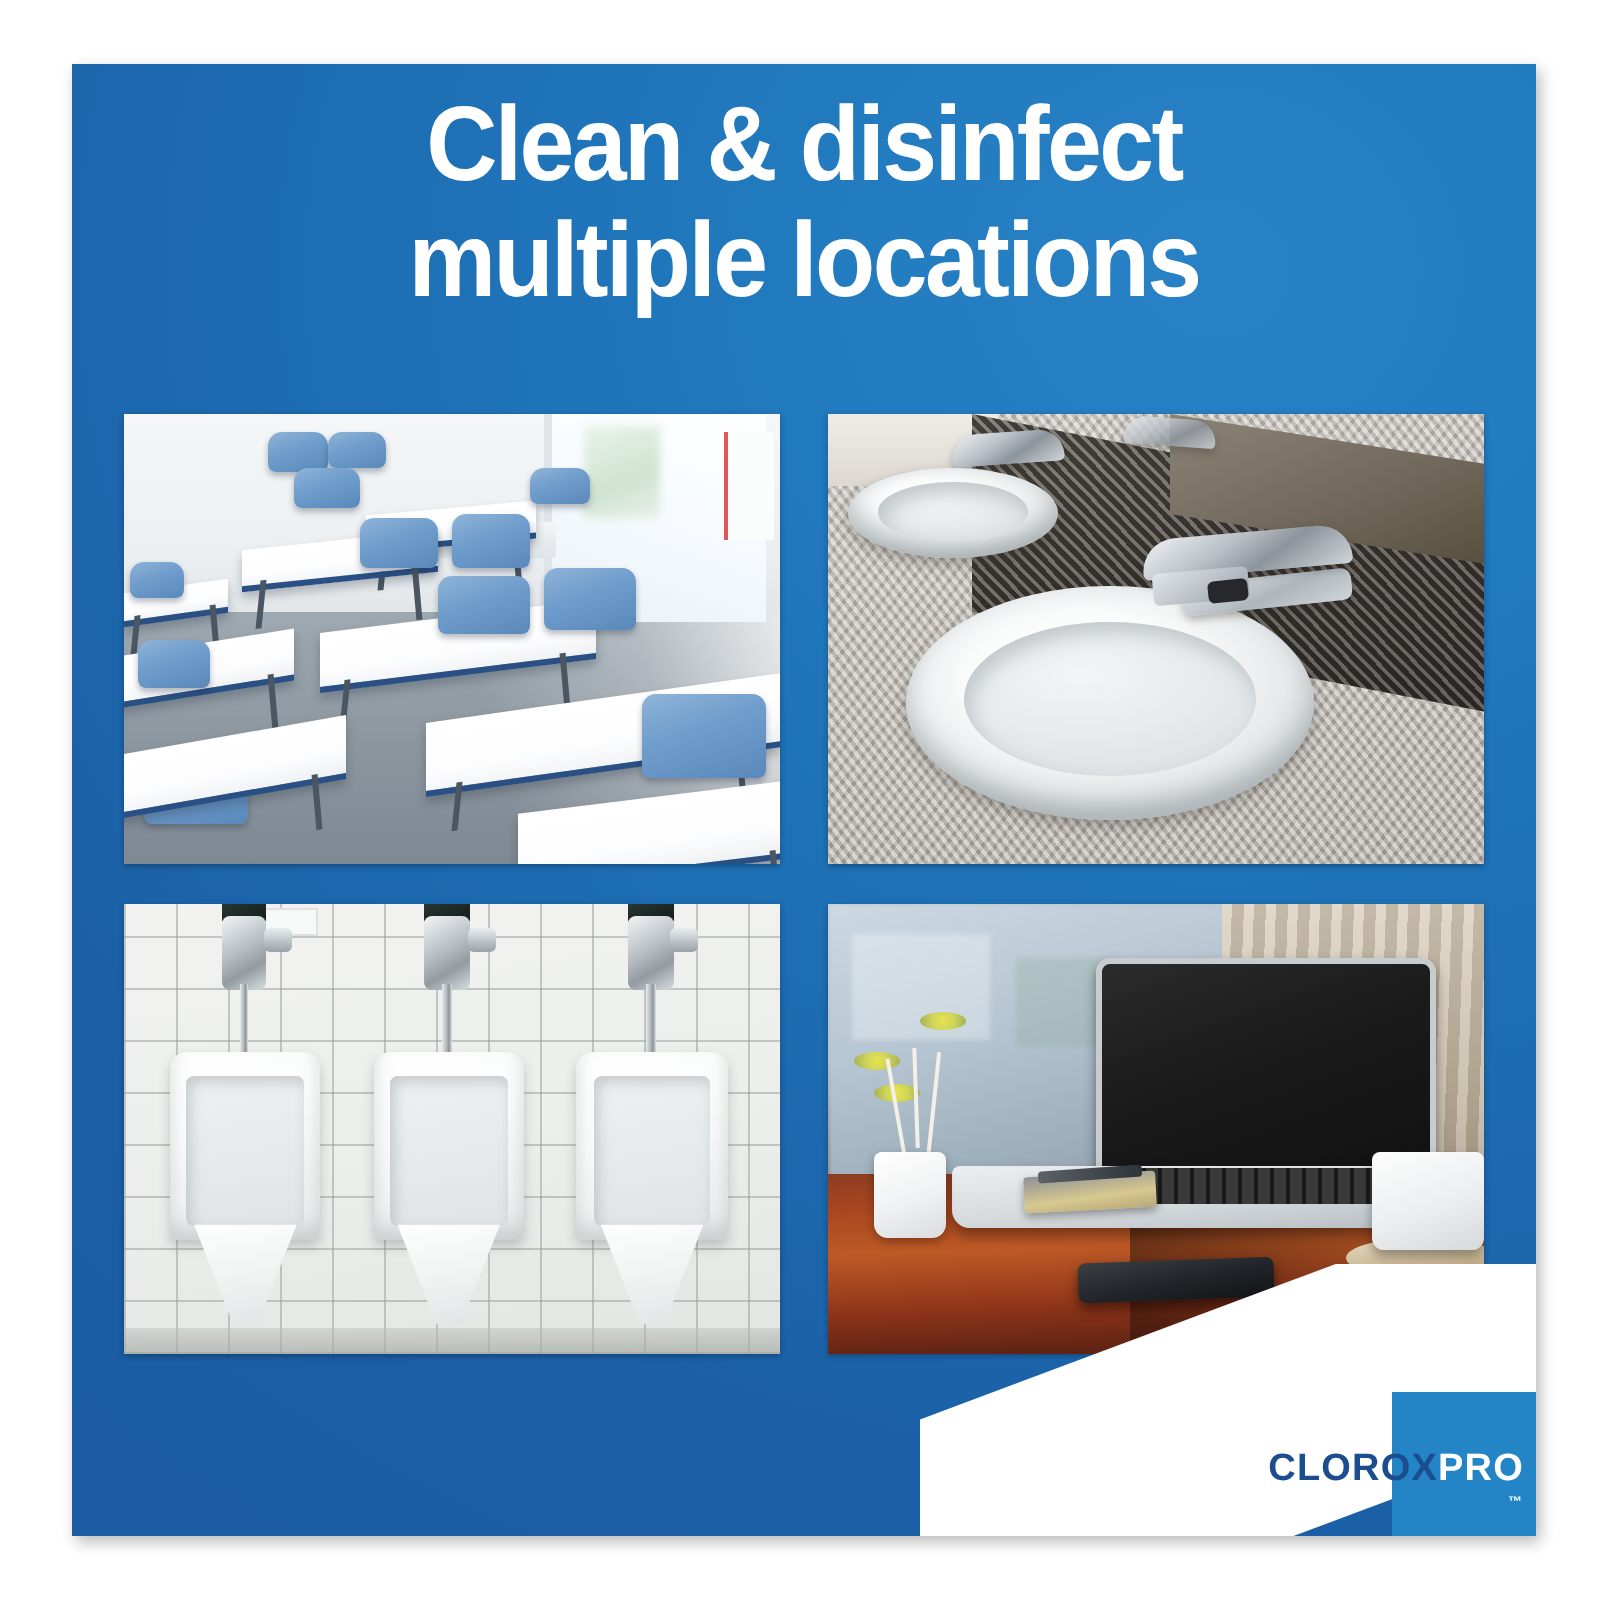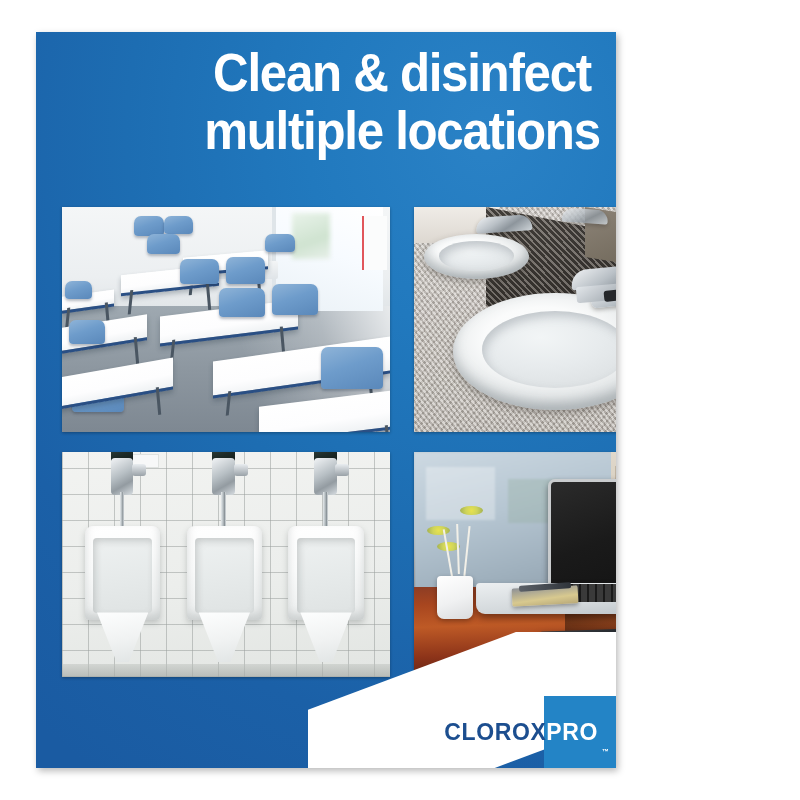--- a/index.html
+++ b/index.html
@@ -17,21 +17,21 @@
     width: 800px;
     height: 800px;
     background: #ffffff;
   }
 
   
   .promo-card {
     position: absolute;
     left: 36px;
     top: 32px;
-    width: 580px;
+    width: 732px;
     height: 736px;
     overflow: hidden;
     background:
       radial-gradient(120% 105% at 78% 14%,
         #2a82c6 0%,
         #2179be 26%,
         #1d6db2 52%,
         #1b60a7 78%,
         #1a5ba2 100%);
     box-shadow: 2px 3px 7px rgba(0,0,0,0.28);
@@ -408,25 +408,25 @@
   .logo-pro-block {
     position: absolute;
     right: 0;
     bottom: 0;
     width: 72px;
     height: 72px;
     background: #2384c6;
   }
   .logo-text {
     position: absolute;
-    right: 18px;
+    right: 6px;
     bottom: 24px;
     font-family: "Liberation Sans", sans-serif;
     font-weight: 700;
-    font-size: 23px;
+    font-size: 19px;
     letter-spacing: 0.6px;
     line-height: 1;
     white-space: nowrap;
   }
   .logo-clorox { color: #1c4e8f; }
   .logo-pro { color: #ffffff; }
   .logo-tm {
     position: absolute;
     right: 7px;
     bottom: 13px;

